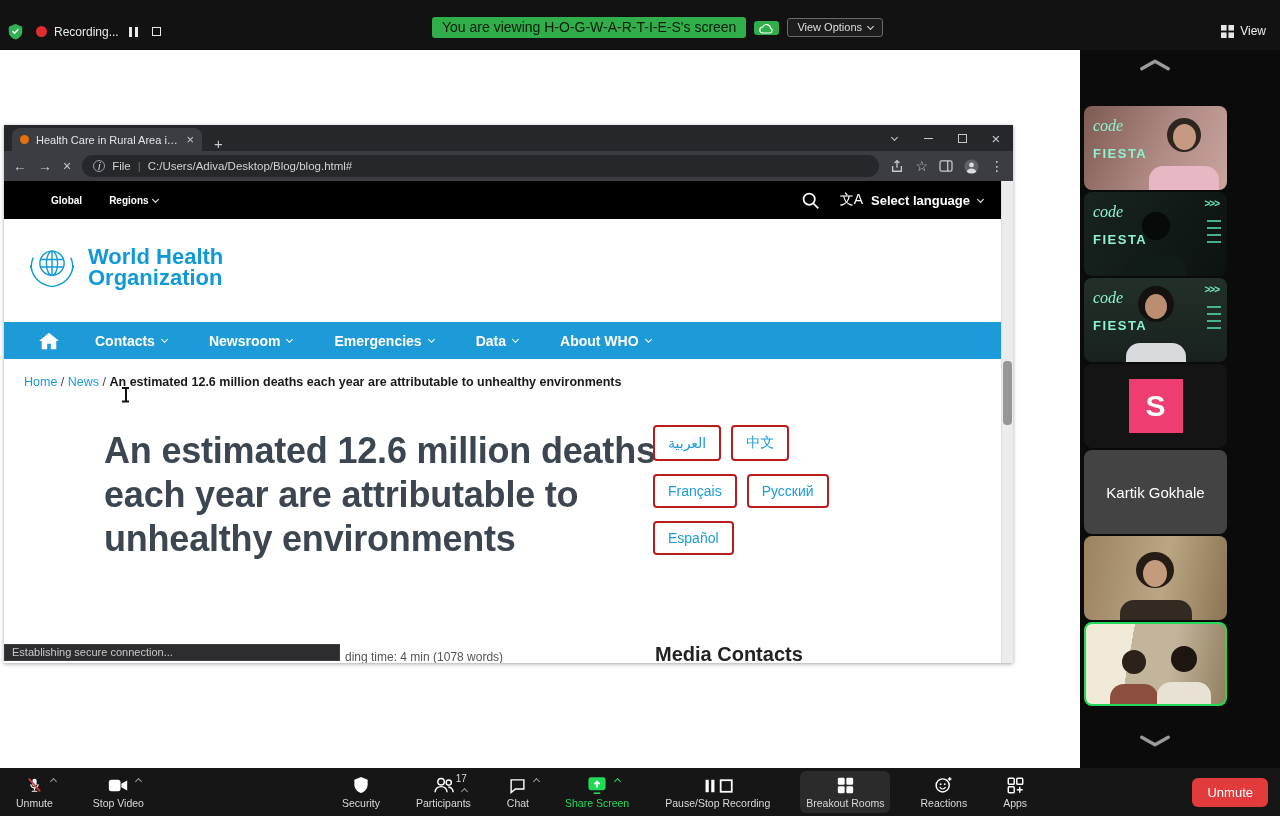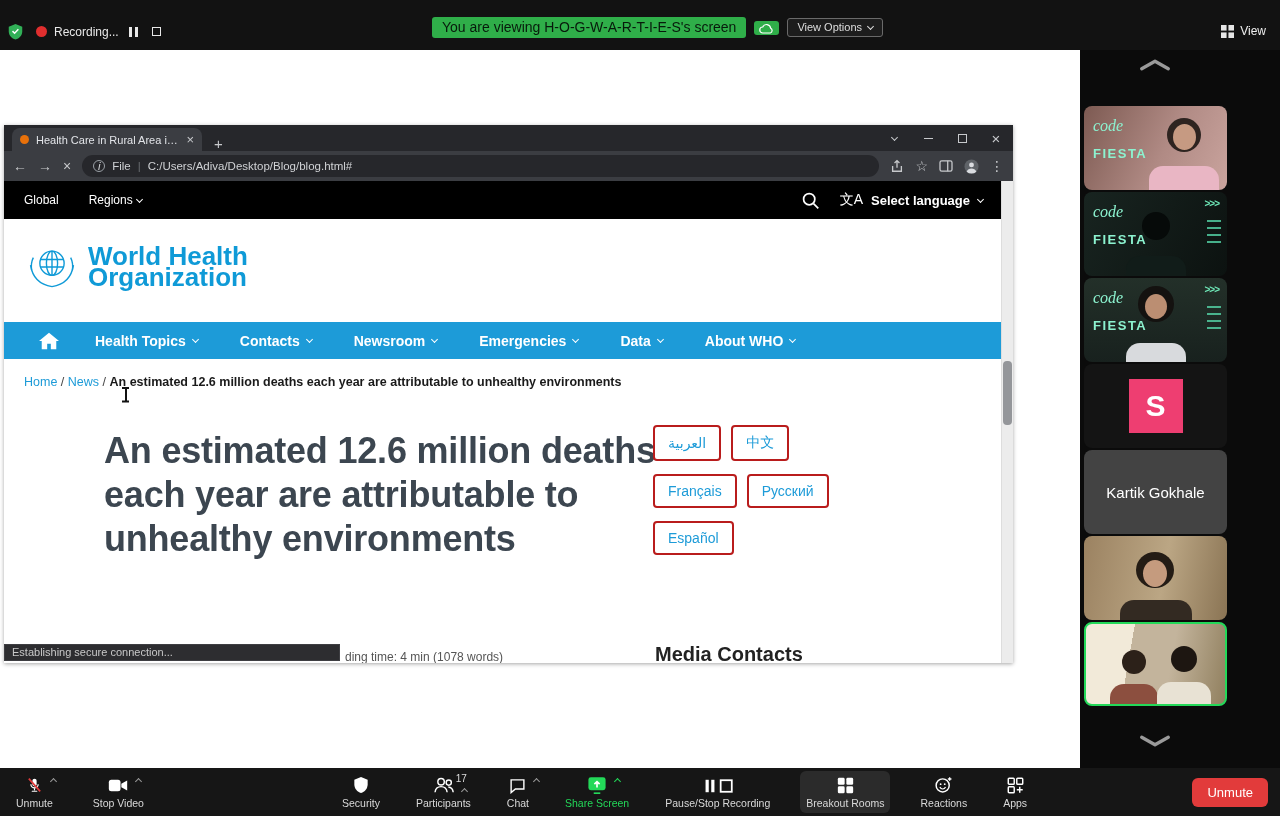--- a/index.html
+++ b/index.html
@@ -41,27 +41,27 @@
   #chrometb { height:30px; background:#3b3d42; display:flex; align-items:center; padding:0 9px; gap:11px; }
   .navgly { font-size:14px; color:#c7c9cc; }
   #urlbar { flex:1; height:22px; background:#26272b; border-radius:12px; display:flex; align-items:center; gap:7px; padding:0 11px; }
   .info-circ { width:12px; height:12px; border:1.2px solid #9aa0a6; border-radius:50%; color:#9aa0a6; font-size:8px; display:flex; align-items:center; justify-content:center; font-style:italic; flex:none; }
   #urlbar span { font-size:11.5px; color:#d0d2d5; white-space:nowrap; }
   #urlbar .pipe { color:#6a6d72; }
 
   
   #content { position:relative; width:100%; height:482px; background:#fff; overflow:hidden; }
   #who-topbar { position:absolute; left:0; top:0; width:100%; height:38px; background:#000; display:flex; align-items:center; padding:0 30px 0 20px; color:#fff; }
-  #who-topbar .lbl { font-size:12px; font-weight:normal; }
+  #who-topbar .lbl { font-size:10px; font-weight:bold;margin-left:27px; }
   #who-regions { margin-left:30px; display:flex; align-items:center; gap:4px; }
   #who-right { margin-left:auto; display:flex; align-items:center; gap:20px; }
   #lang-sel { display:flex; align-items:center; gap:8px; font-size:13px; font-weight:bold; }
   #who-logo-area { position:absolute; left:0; top:38px; width:100%; height:103px; background:#fff; }
   #who-logo { position:absolute; left:20px; top:20px; display:flex; align-items:center; gap:8px; }
-  #who-logo .wordmark { color:#0f9ad7; font-size:26px; font-weight:bold; line-height:21px; }
+  #who-logo .wordmark { color:#0f9ad7; font-size:22px; font-weight:bold; line-height:21px; }
   #who-nav { position:absolute; left:0; top:141px; width:100%; height:37px; background:#1d9bd8; display:flex; align-items:center; padding-left:20px; }
   .nav-home { width:50px; display:flex; justify-content:center; align-items:center; }
   .nav-item { display:flex; align-items:center; gap:7px; color:#fff; font-size:14px; font-weight:bold; padding:0 21px; height:100%; }
   #crumbs { position:absolute; left:20px; top:194px; font-size:12.5px; color:#444; white-space:nowrap; }
   #crumbs .lnk { color:#1d9bd8; }
   #crumbs .cur { font-weight:bold; color:#1a1a1a; }
   #headline { position:absolute; left:100px; top:248px; width:555px; font-size:36px; font-weight:bold; color:#3c4650; line-height:1.22; letter-spacing:-.2px; }
   #langs { position:absolute; left:649px; top:244px; width:220px; display:flex; flex-wrap:wrap; }
   .lang-btn { border:2px solid #b91c1c; color:#1d9bd8; background:#fff; border-radius:4px; padding:7px 13px; font-size:14px; margin:0 10px 13px 0; font-family:inherit; cursor:pointer; }
   #media-contacts { position:absolute; left:651px; top:462px; font-size:20px; font-weight:bold; color:#222; }
@@ -254,24 +254,20 @@
           </div>
         </div>
 
         <div id="who-nav">
           <span class="nav-home">
             <svg width="22" height="20" viewBox="0 0 24 22">
                 <path d="M12 2L1 11h3v9h6v-6h4v6h6v-9h3z" fill="#fff"></path>
               </svg>
           </span>
           <span class="nav-item">
-              <span>Health Topics</span>
-              <span class="chv"></span>
-            </span>
-          <span class="nav-item">
               <span>Contacts</span>
               <span class="chv"></span>
             </span>
           <span class="nav-item">
               <span>Newsroom</span>
               <span class="chv"></span>
             </span>
           <span class="nav-item">
               <span>Emergencies</span>
               <span class="chv"></span>

